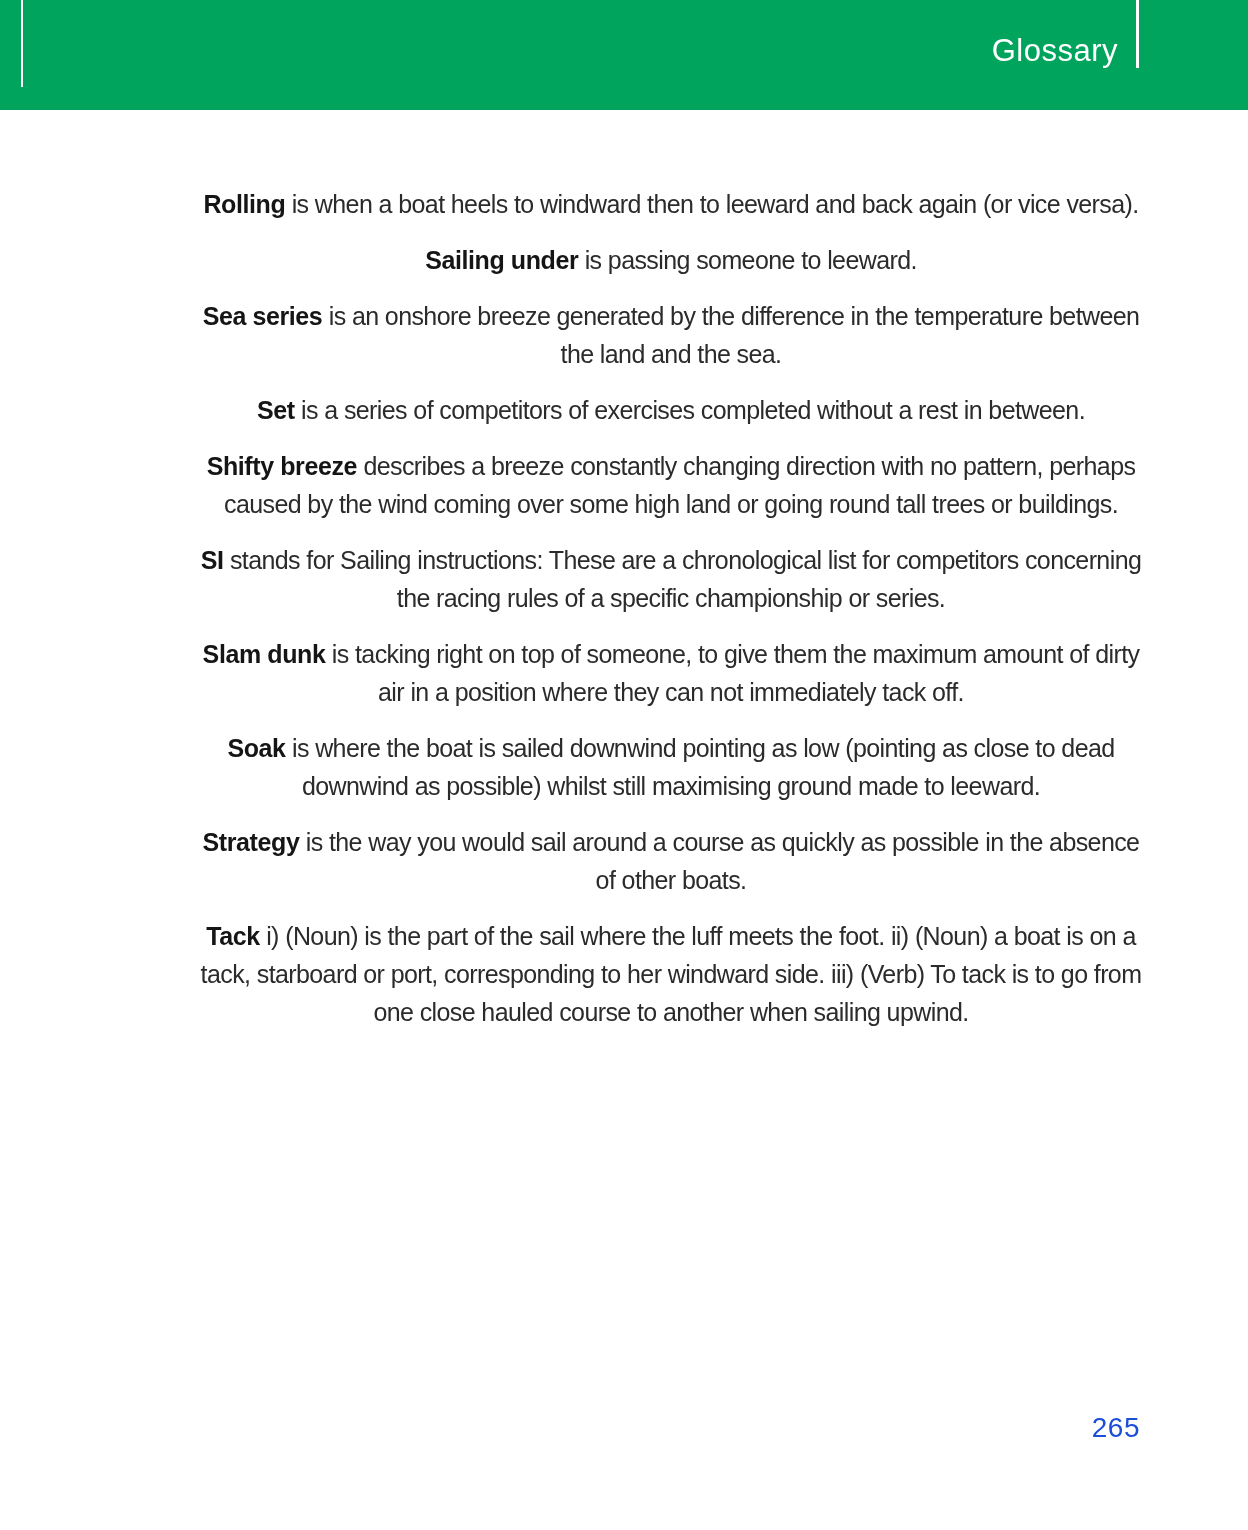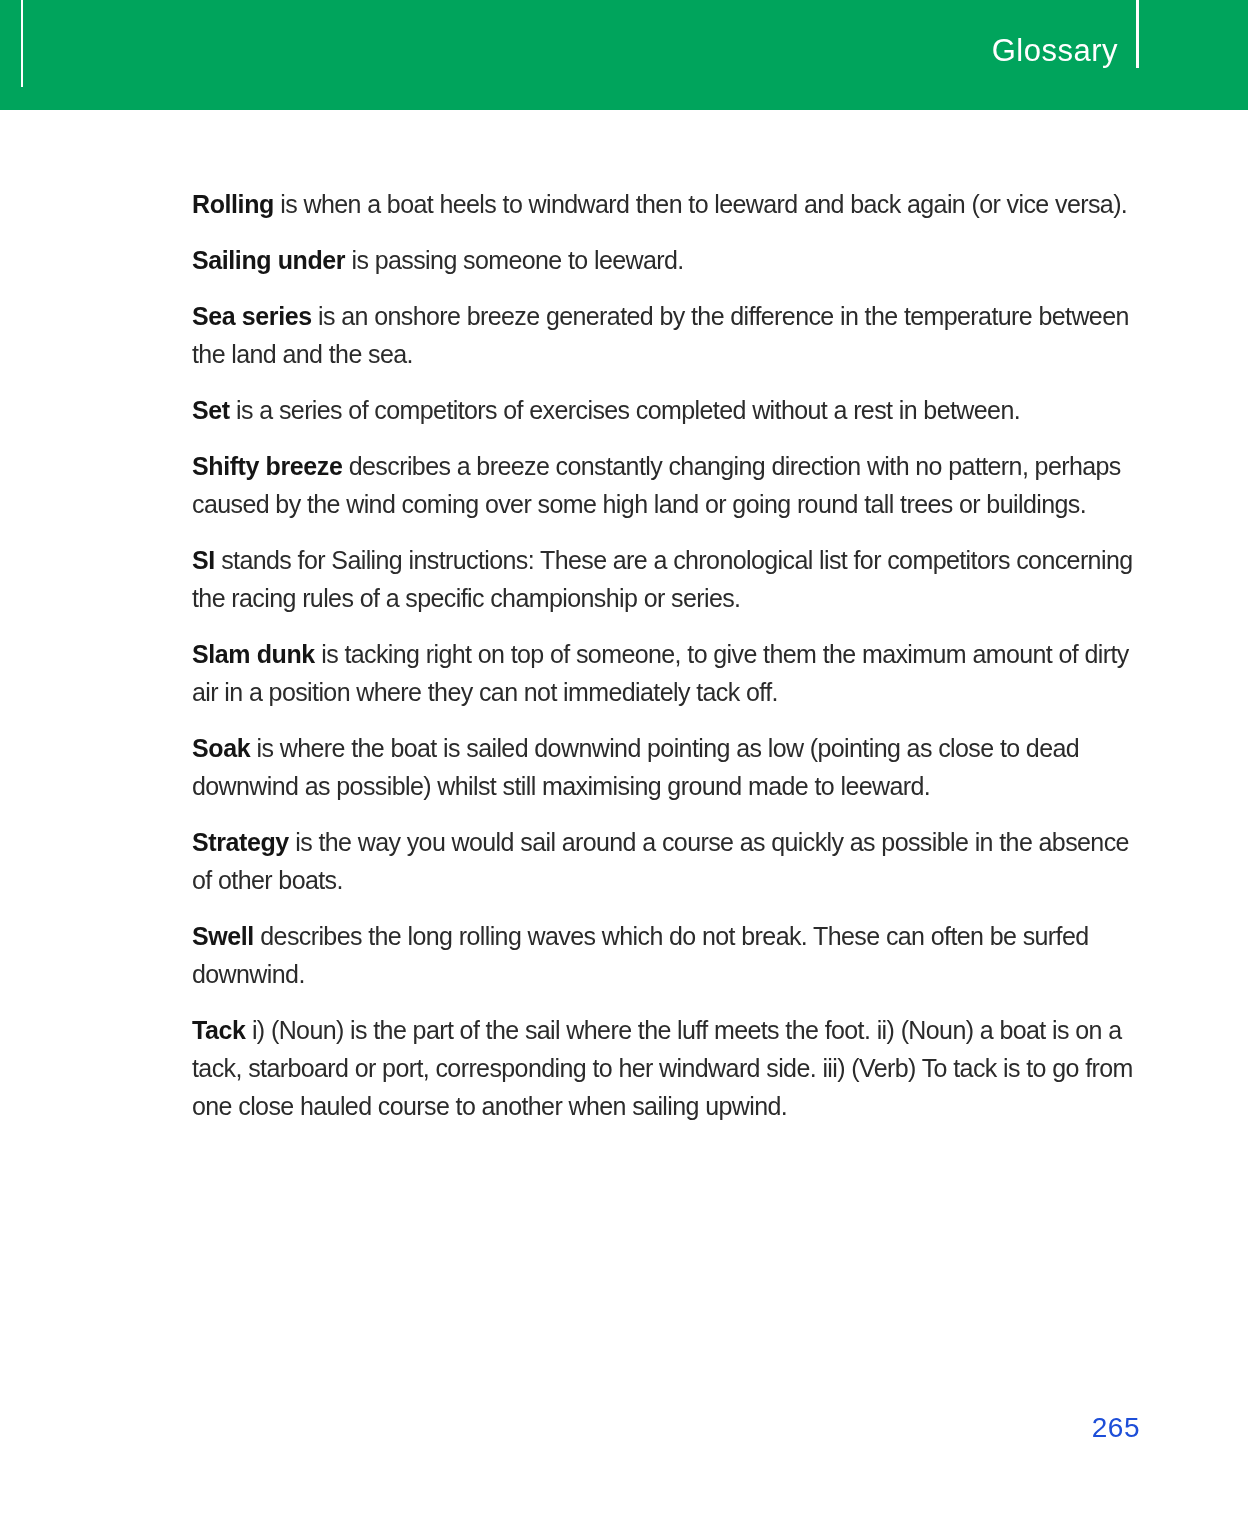--- a/index.html
+++ b/index.html
@@ -51,20 +51,21 @@
     background: #ffffff;
   }
 
   
   .content {
     position: absolute;
     top: 185px;
     left: 192px;
     width: 958px;
     color: #2b2b2b;
+    text-align: center;
   }
   .entry {
     margin: 0 0 18px 0;
     font-size: 25px;
     line-height: 38px;
     letter-spacing: -0.6px;
     color: #2b2b2b;
   }
   .entry b {
     color: #151515;
@@ -107,18 +108,17 @@
     <p class="entry"><b>Shifty breeze</b> <span>describes a breeze constantly changing direction with no pattern, perhaps caused by the wind coming over some high land or going round tall trees or buildings.</span></p>
 
     <p class="entry"><b>SI</b> <span>stands for Sailing instructions: These are a chronological list for competitors concerning the racing rules of a specific championship or series.</span></p>
 
     <p class="entry"><b>Slam dunk</b> <span>is tacking right on top of someone, to give them the maximum amount of dirty air in a position where they can not immediately tack off.</span></p>
 
     <p class="entry"><b>Soak</b> <span>is where the boat is sailed downwind pointing as low (pointing as close to dead downwind as possible) whilst still maximising ground made to leeward.</span></p>
 
     <p class="entry"><b>Strategy</b> <span>is the way you would sail around a course as quickly as possible in the absence of other boats.</span></p>
 
-    <p class="entry"><b>Swell</b> <span>describes the long rolling waves which do not break. These can often be surfed downwind.</span></p>
 
     <p class="entry"><b>Tack</b> <span>i) (Noun) is the part of the sail where the luff meets the foot. ii) (Noun) a boat is on a tack, starboard or port, corresponding to her windward side. iii) (Verb) To tack is to go from one close hauled course to another when sailing upwind.</span></p>
   </div>
 
 <div class="page-number">265</div>
 
 </body></html>

